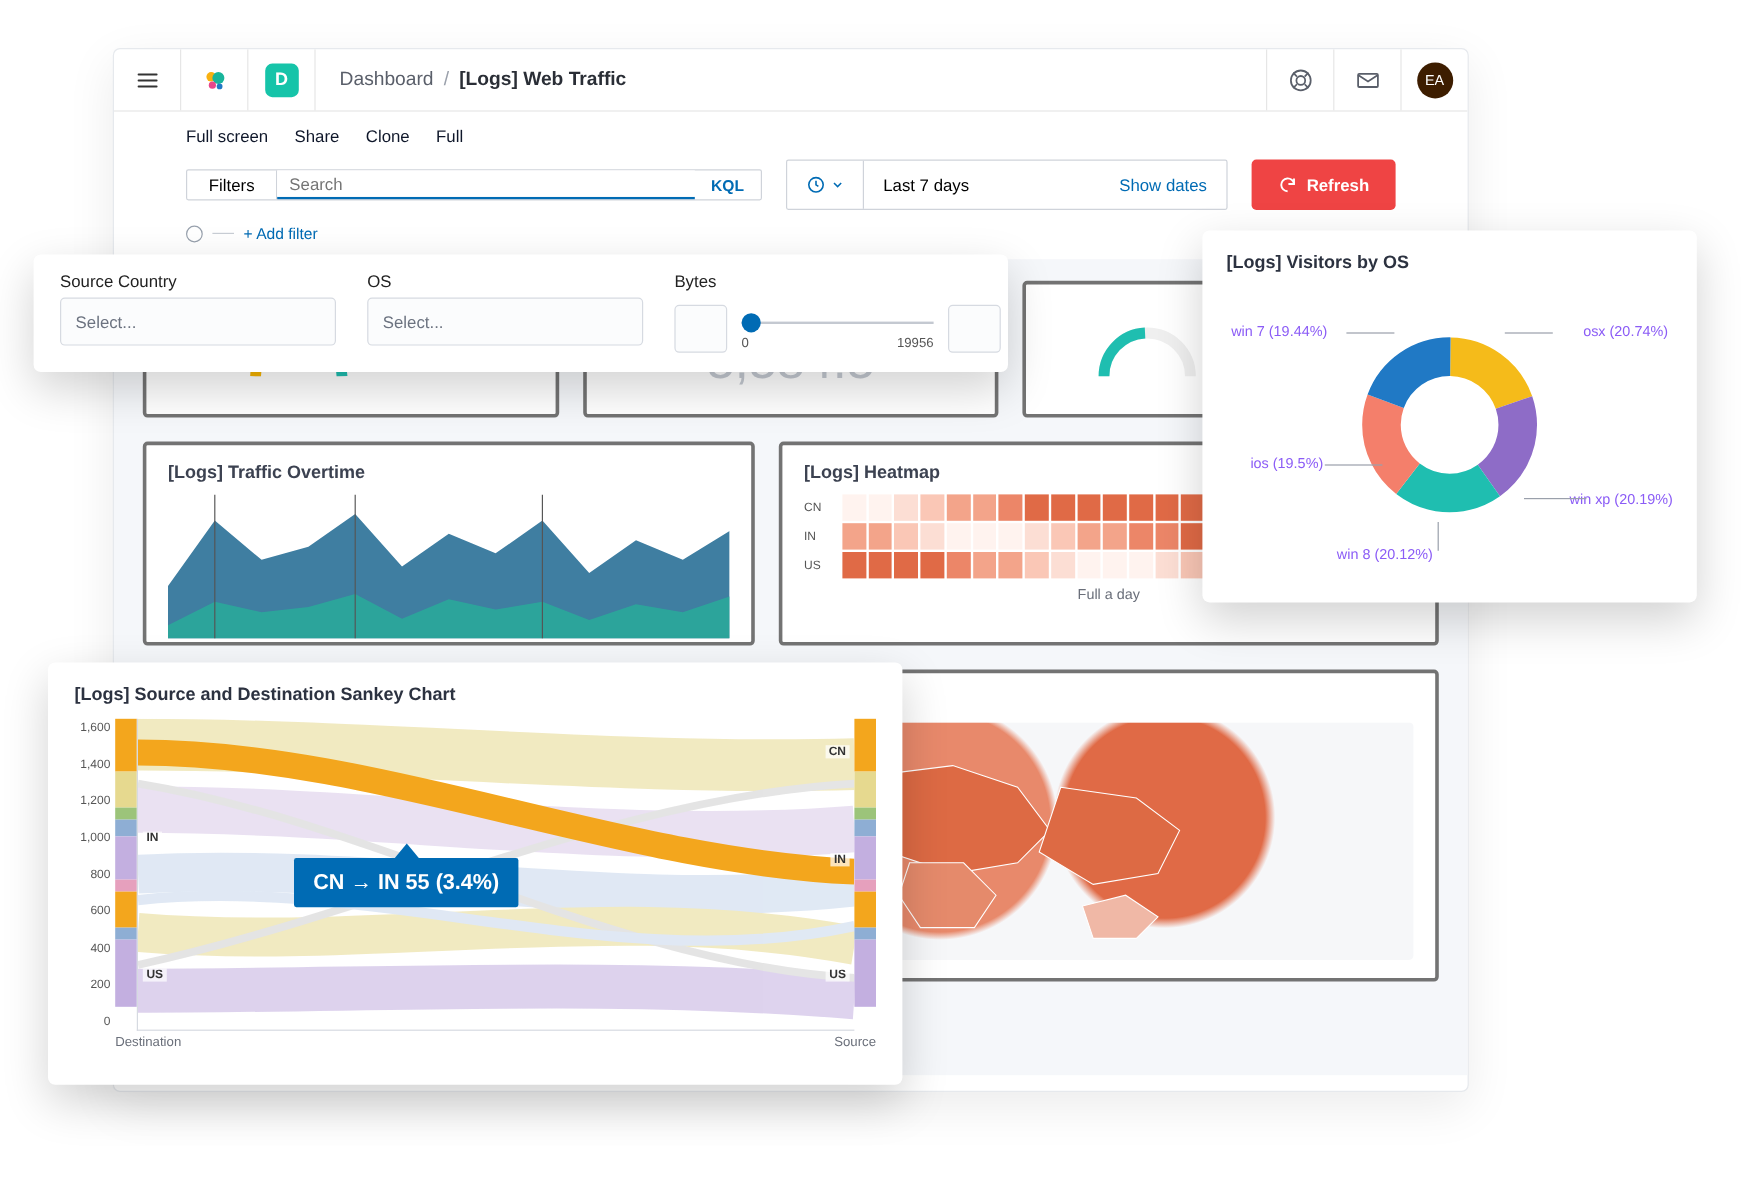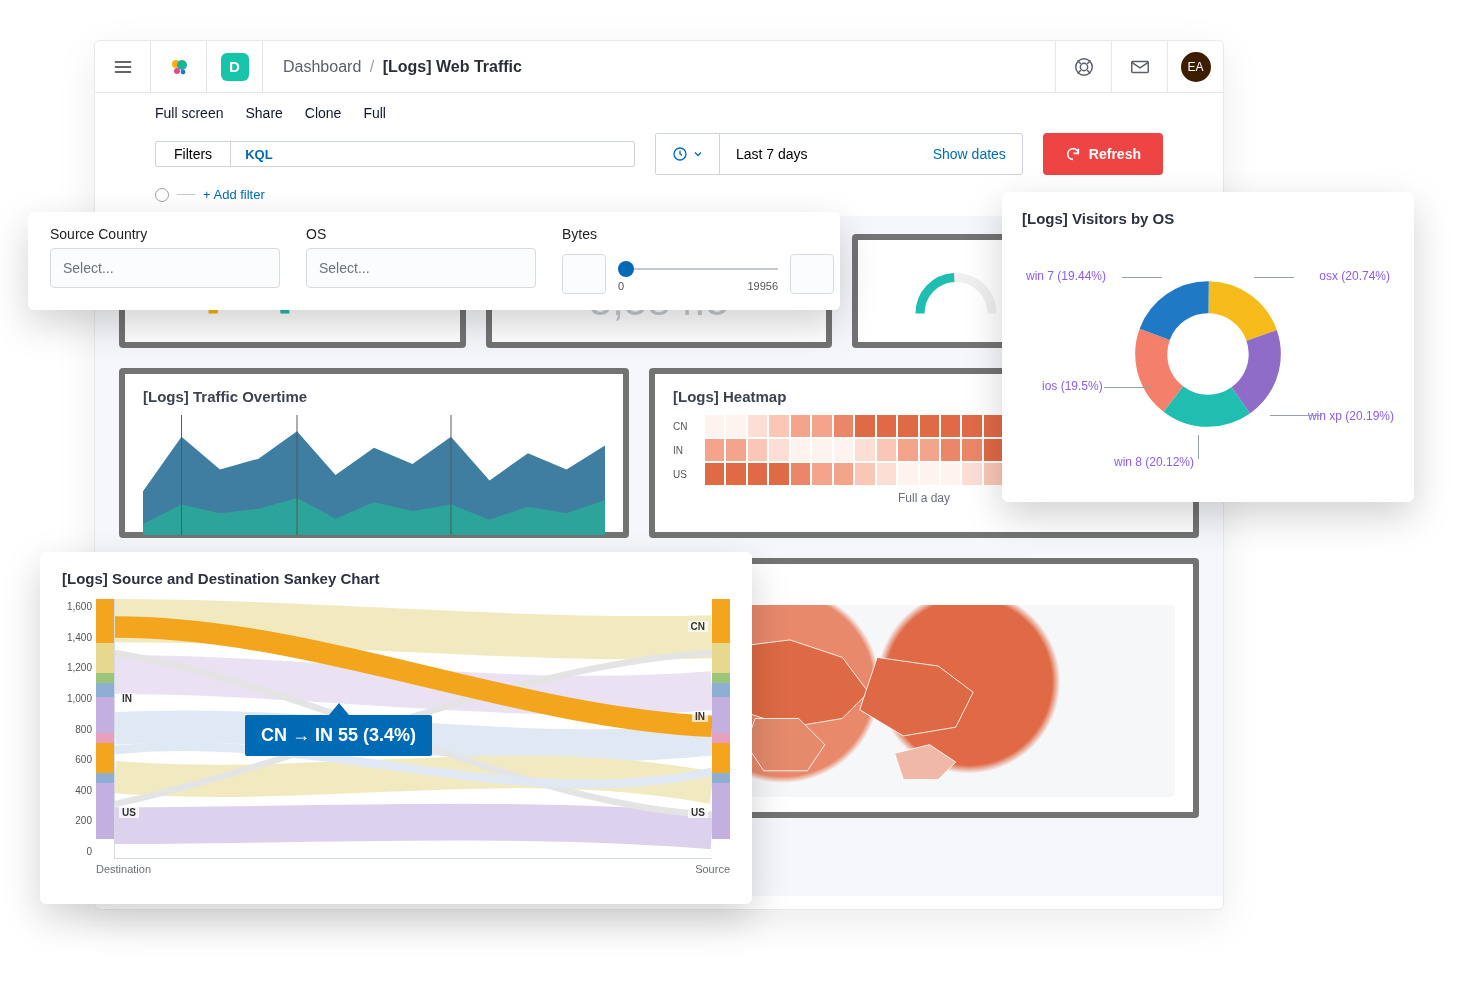--- a/index.html
+++ b/index.html
@@ -36,21 +36,21 @@
   .date-pick .show{ color:#006bb4; padding:0 16px; font-size:14px; cursor:pointer;}
   .refresh-btn { background:#ef4444; color:#fff; border:none; height:42px; padding:0 22px; border-radius:4px; font-size:14px; font-weight:600; display:flex; align-items:center; gap:8px; cursor:pointer;}
 
   .add-filter-row { padding:0 60px 14px; display:flex; align-items:center; gap:8px; font-size:13px;}
   .af-circle{width:14px;height:14px;border:1px solid #98a1ad;border-radius:50%;}
   .af-dash{width:18px;height:1px;background:#c8cdd4;}
   .af-link{color:#006bb4; cursor:pointer;}
 
   .panels-bg { background:#f5f7fa; padding:18px 24px; height:calc(100% - 188px); }
   .row1 { display:flex; gap:20px; }
-  .panel { background:#fff; border:6px solid #737373; border-radius:4px; padding:14px 18px; }
+  .panel { background:#fff; border:3px solid #737373; border-radius:4px; padding:14px 18px; }
   .metric-panel{ flex:1; display:flex; align-items:center; justify-content:center; gap:14px; height:114px; color:#c4c9d1; }
   .metric-panel .big{ font-size:44px; font-weight:300; }
   .metric-panel .label{ font-size:14px; font-weight:600; }
 
   .gauge-arc{ width:90px; height:70px; position:relative;}
   .gauge-arc svg{ width:100%; height:100%; overflow:visible;}
 
   .row2 { display:flex; gap:20px; margin-top:20px;}
   .traffic-panel{ flex:0 0 510px; height:170px;}
   .traffic-panel h4, .heatmap-panel h4, .visitors-panel h4{ font-weight:600; color:#3c4251; font-size:15px; margin-bottom:10px;}
@@ -151,20 +151,23 @@
   <div class="action-links">
     <span>Full screen</span>
     <span>Share</span>
     <span>Clone</span>
     <span>Full</span>
   </div>
 
   <div class="query-row">
     <div class="filter-search">
       <div class="flabel">Filters</div>
+      <div class="sinput">
+        <input placeholder="Search" style="">
+      </div>
       <div class="kql">KQL</div>
     </div>
     <div class="date-pick">
       <div class="clock">
         <svg width="16" height="16" viewBox="0 0 24 24" fill="none" stroke="#006bb4" stroke-width="2">
             <circle cx="12" cy="12" r="9"></circle>
             <path d="M12 7v5l3 2"></path>
           </svg>
         <svg width="12" height="12" viewBox="0 0 24 24" fill="none" stroke="#006bb4" stroke-width="2.5">
             <path d="M6 9l6 6 6-6"></path>

